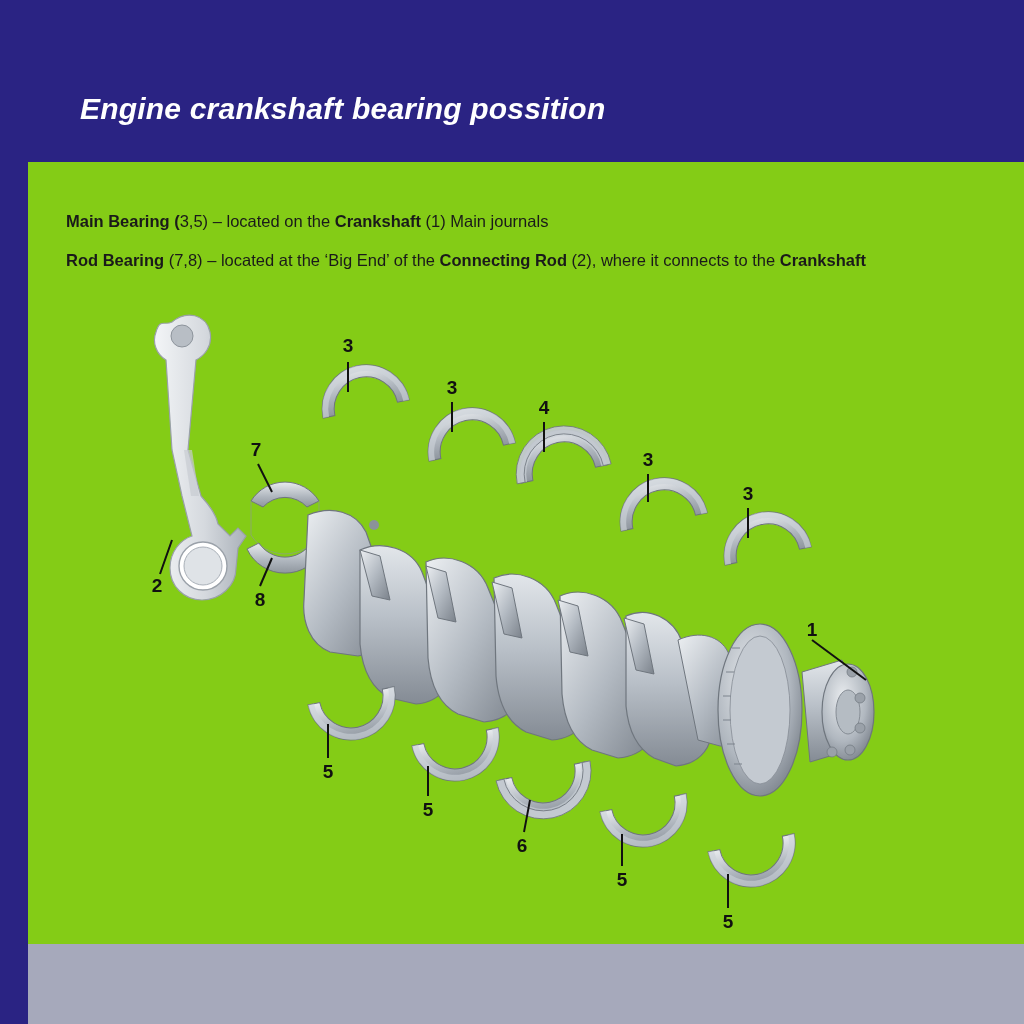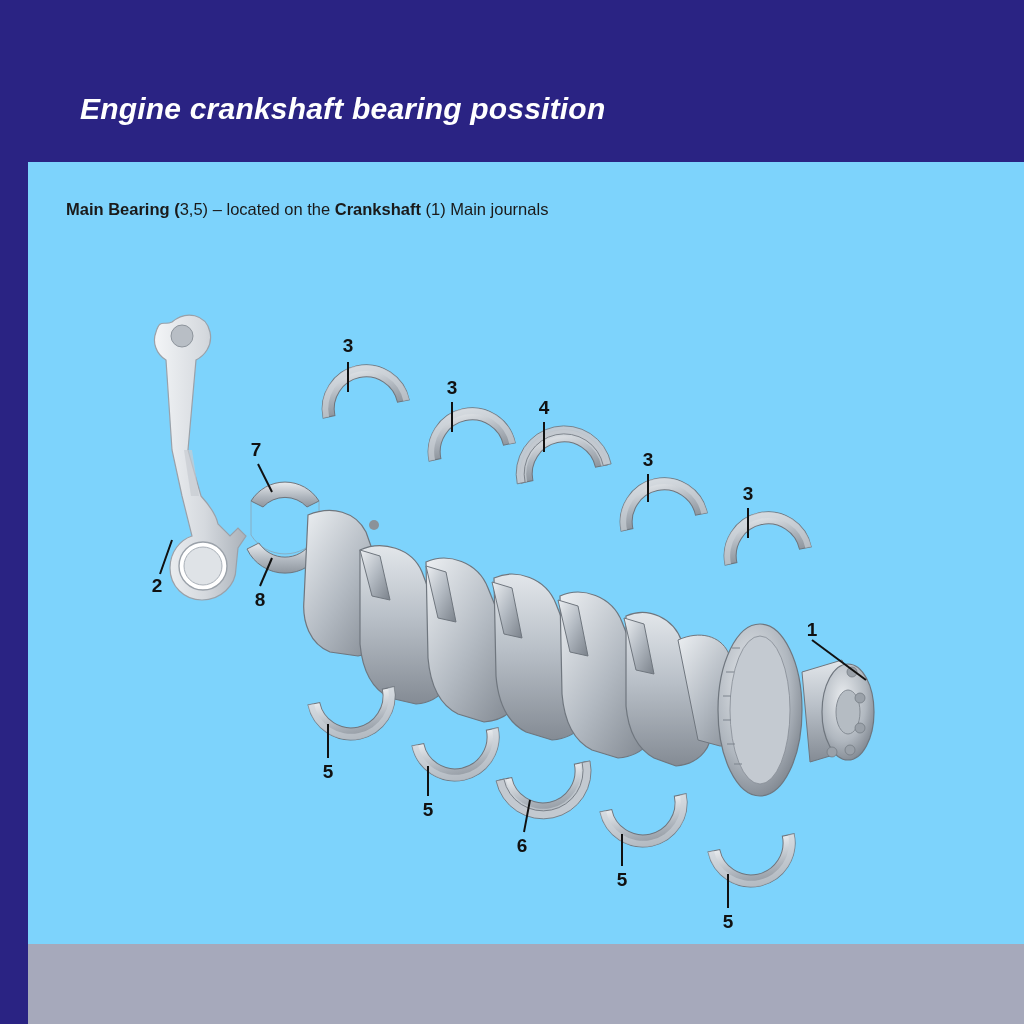--- a/index.html
+++ b/index.html
@@ -10,21 +10,21 @@
   body {
     width: 1024px;
     height: 1024px;
     font-family: "Liberation Sans", sans-serif;
     overflow: hidden;
     position: relative;
   }
   .page {
     position: absolute;
     inset: 0;
-    background: #7dd3fc;
+    background: #84cc16;
   }
   
   .left-band {
     position: absolute;
     left: 0; top: 0;
     width: 28px; height: 1024px;
     background: #2a2383;
   }
   
   .header {
@@ -47,21 +47,21 @@
   
   .text-block {
     position: absolute;
     left: 66px;
     top: 196px;
     width: 930px;
     color: #1a1a1a;
     font-size: 16.5px;
     line-height: 27px;
   }
-  .text-block .line { white-space: nowrap; }
+  .text-block .line { white-space: nowrap; margin-top: 12px; }
   .text-block b { font-weight: bold; }
 
   
   .figure {
     position: absolute;
     left: 60px;
     top: 300px;
     width: 930px;
     height: 640px;
   }
@@ -87,20 +87,21 @@
 <div class="page">
 
   <div class="left-band"></div>
 
   <div class="header">
     <div class="header-title">Engine crankshaft bearing possition</div>
   </div>
 
   <div class="text-block">
     <div class="line"><b>Main Bearing (</b><span>3,5) – located on the </span><b>Crankshaft</b><span> (1) Main journals</span></div>
+    <div class="line"><b>Rod Bearing</b><span> (7,8) – located at the ‘Big End’ of the </span><b>Connecting Rod</b><span> (2), where it connects to the </span><b>Crankshaft</b></div>
   </div>
 
   <div class="figure">
     <svg width="930" height="640" viewBox="0 0 930 640" xmlns="http://www.w3.org/2000/svg" aria-label="crankshaft diagram">
       <defs>
         <linearGradient id="gMetal" x1="0" y1="0" x2="0" y2="1">
           <stop offset="0%" stop-color="#e2e6ea"></stop>
           <stop offset="45%" stop-color="#b9c0c8"></stop>
           <stop offset="100%" stop-color="#848b94"></stop>
         </linearGradient>

